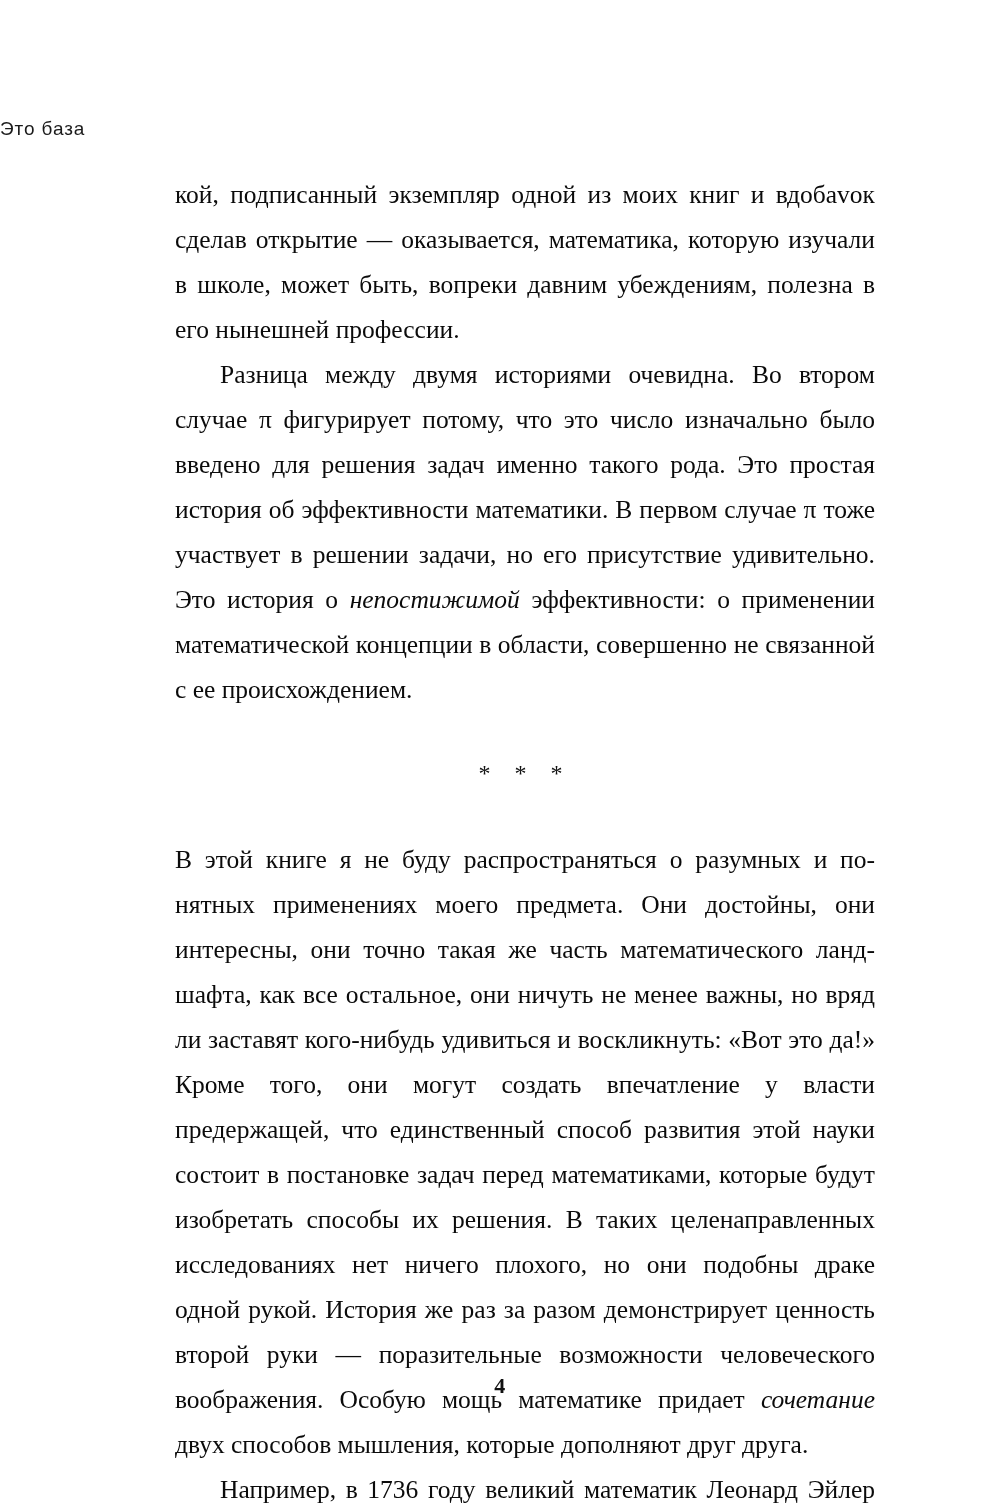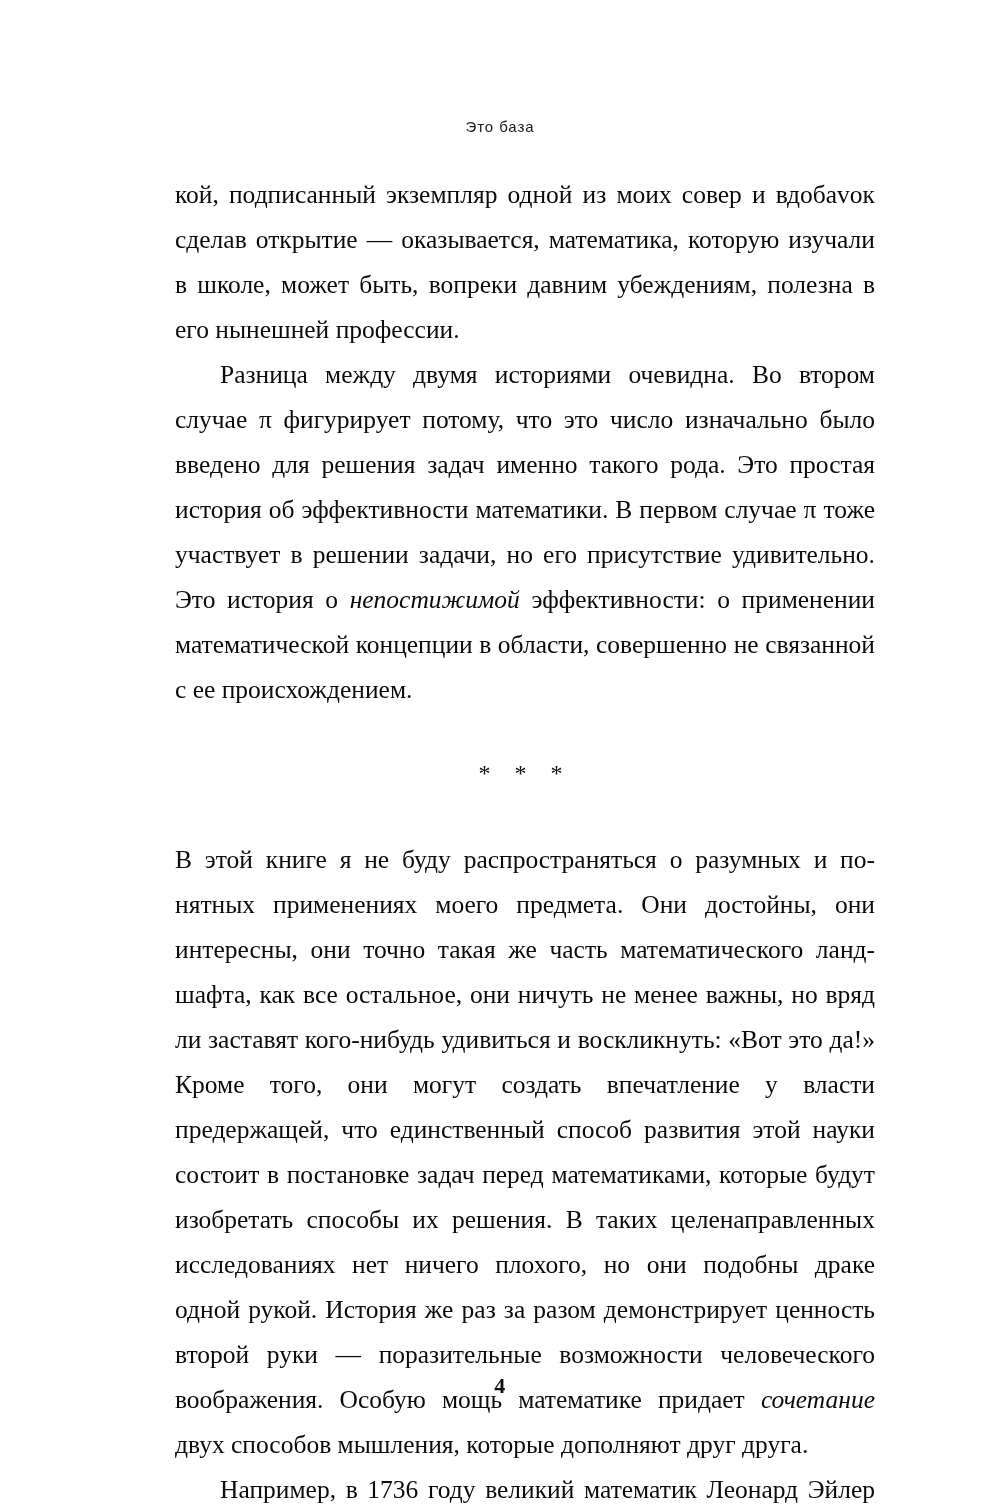--- a/index.html
+++ b/index.html
@@ -17,23 +17,22 @@
     font-family: "Liberation Serif", "DejaVu Serif", serif;
     color: #0b0b0b;
   }
 
   
   .running-header {
     position: absolute;
     top: 118px;
     left: 0;
     width: 1000px;
-    text-align: center;
     font-family: "Liberation Sans", "DejaVu Sans", sans-serif;
-    font-size: 15px;
+    font-size: 19px;
     font-weight: 300;
     letter-spacing: 0.9px;
     color: #1a1a1a;
   }
 
   
   .text-column {
     position: absolute;
     top: 172px;
     left: 175px;
@@ -94,21 +93,21 @@
 </head>
 <body>
 
 <div class="page">
 
   <div class="running-header">Это база</div>
 
   <div class="text-column">
 
     <p class="para">
-      <span><span>кой, подписанный экземпляр одной из моих совер и вдоба­vок сделав открытие — оказывается, математика, которую изучали в школе, может быть, вопреки давним убеждениям, полезна в его нынешней профессии.</span></span>
+      <span><span>кой, подписанный экземпляр одной из моих книг и вдоба­vок сделав открытие — оказывается, математика, которую изучали в школе, может быть, вопреки давним убеждениям, полезна в его нынешней профессии.</span></span>
     </p>
 
     <p class="para indent">
       <span><span>Разница между двумя историями очевидна. Во втором случае </span><span class="pi">π</span><span> фигурирует потому, что это число изначально было введено для решения задач именно такого рода. Это про­стая история об эффективности математики. В первом слу­чае </span><span class="pi">π</span><span> тоже участвует в решении задачи, но его присутствие удивительно. Это история о </span><em>непостижимой</em><span> эффективности: о применении математической концепции в области, совер­шенно не связанной с ее происхождением.</span></span>
     </p>
 
     <div class="spacer-before-divider"></div>
 
     <div class="divider">* * *</div>
 

